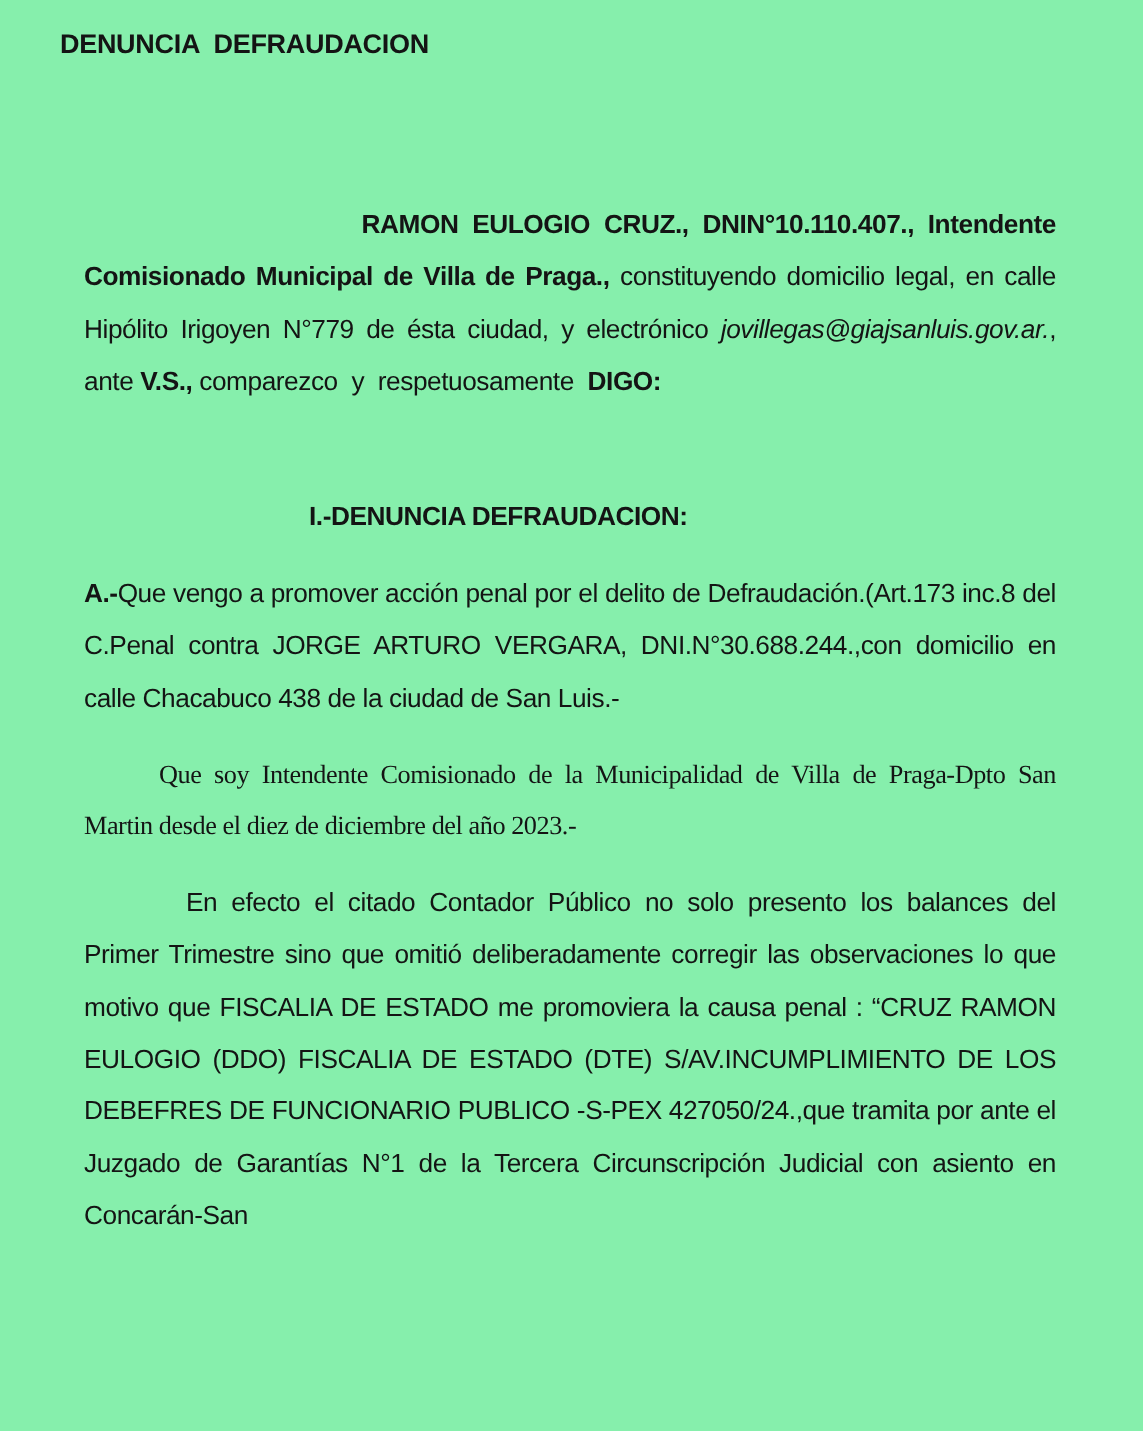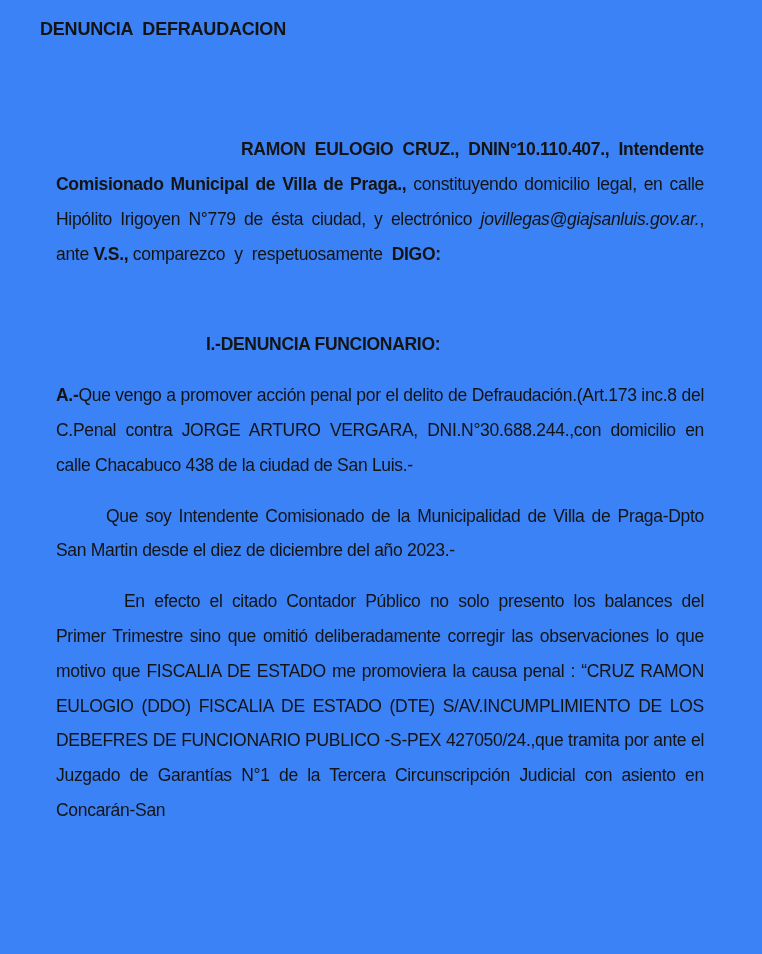--- a/index.html
+++ b/index.html
@@ -1,21 +1,21 @@
 <!DOCTYPE html>
 <html><head>
 <meta charset="utf-8">
 <style>
   html, body { margin: 0; padding: 0; background: #ffffff; }
   .page {
     position: relative;
     width: 762px;
     height: 954px;
     box-sizing: border-box;
-    background: #3b82f6;
+    background: #86efac;
     overflow: hidden;
     padding: 12px 42px 0 40px;
     font-family: "Liberation Sans", "DejaVu Sans", sans-serif;
     font-size: 17.5px;
     letter-spacing: -0.3px;
     line-height: 34.8px;
     color: #141414;
   }
   .title {
     font-size: 18px;
@@ -27,21 +27,21 @@
   .sp { height: 34.8px; }
   .line { margin: 0; }
   .para { margin: 16px; text-align: justify; }
   .intro { text-indent: 185px; white-space: pre-wrap; }
   .heading {
     font-weight: bold;
     text-indent: 150px;
     text-align: left;
     margin-top: 5px;
   }
-  .p-mayor     { text-indent: 50px; }
+  .p-mayor     { text-indent: 50px; font-family: Liberation Serif, serif; }
   .p-contador  { text-indent: 57px; }
   .p-politicas { text-indent: 68px; }
   .p-efecto    { text-indent: 68px; }
   .b { font-weight: bold; }
   .i { font-style: italic; }
 </style>
 </head>
 <body>
 
 <div class="page">
@@ -50,21 +50,21 @@
 
   <div class="sp"></div>
 
 
   <div class="sp"></div>
 
   <p class="para intro"><span class="b">RAMON EULOGIO CRUZ., DNIN°10.110.407., Intendente Comisionado Municipal de Villa de Praga.,</span><span> constituyendo domicilio legal, en calle Hipólito Irigoyen N°779 de ésta ciudad, y electrónico </span><span class="i">jovillegas@giajsanluis.gov.ar.</span><span>, ante </span><span class="b">V.S.,</span><span> comparezco  y  respetuosamente  </span><span class="b">DIGO:</span></p>
 
   <div class="sp"></div>
 
-  <p class="para heading">I.-DENUNCIA FUNCIONARIO:</p>
+  <p class="para heading">I.-DENUNCIA DEFRAUDACION:</p>
 
   <p class="para"><span class="b">A.-</span><span>Que vengo a promover acción penal por el delito de Defraudación.(Art.173 inc.8 del C.Penal contra JORGE ARTURO VERGARA, DNI.N°30.688.244.,con domicilio en calle Chacabuco 438 de la ciudad de San Luis.-</span></p>
 
   <p class="para p-mayor">Que soy Intendente Comisionado de la Municipalidad de Villa de Praga-Dpto San Martin desde el diez de diciembre del año 2023.-</p>
 
 
 
   <p class="para p-efecto">En efecto el citado Contador Público no solo presento los balances del Primer Trimestre sino que omitió deliberadamente corregir las observaciones lo que motivo que FISCALIA DE ESTADO me promoviera la causa penal : “CRUZ RAMON EULOGIO (DDO) FISCALIA DE ESTADO (DTE) S/AV.INCUMPLIMIENTO DE LOS DEBEFRES DE FUNCIONARIO PUBLICO -S-PEX 427050/24.,que tramita por ante el Juzgado de Garantías N°1 de la Tercera Circunscripción Judicial con asiento en Concarán-San</p>
 
 </div>

